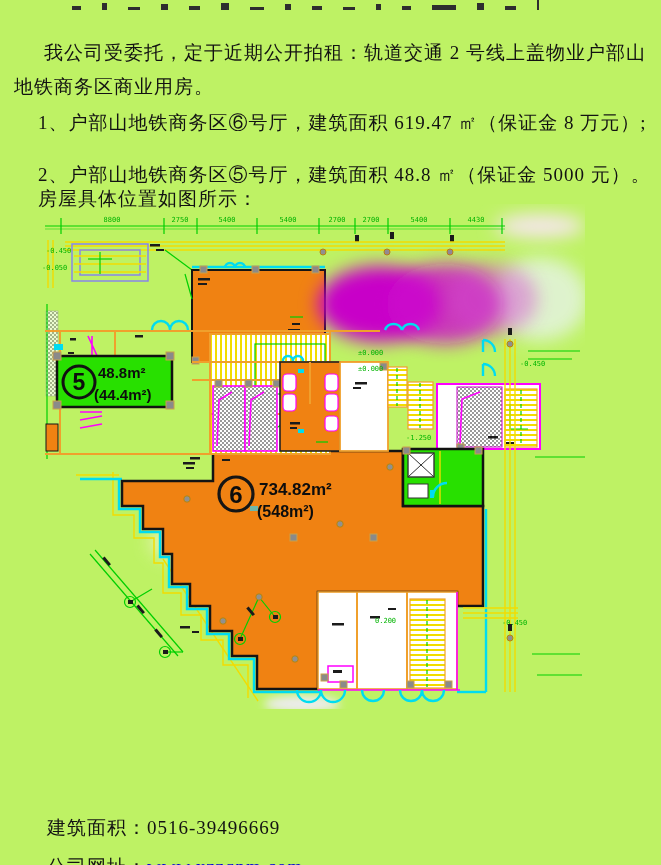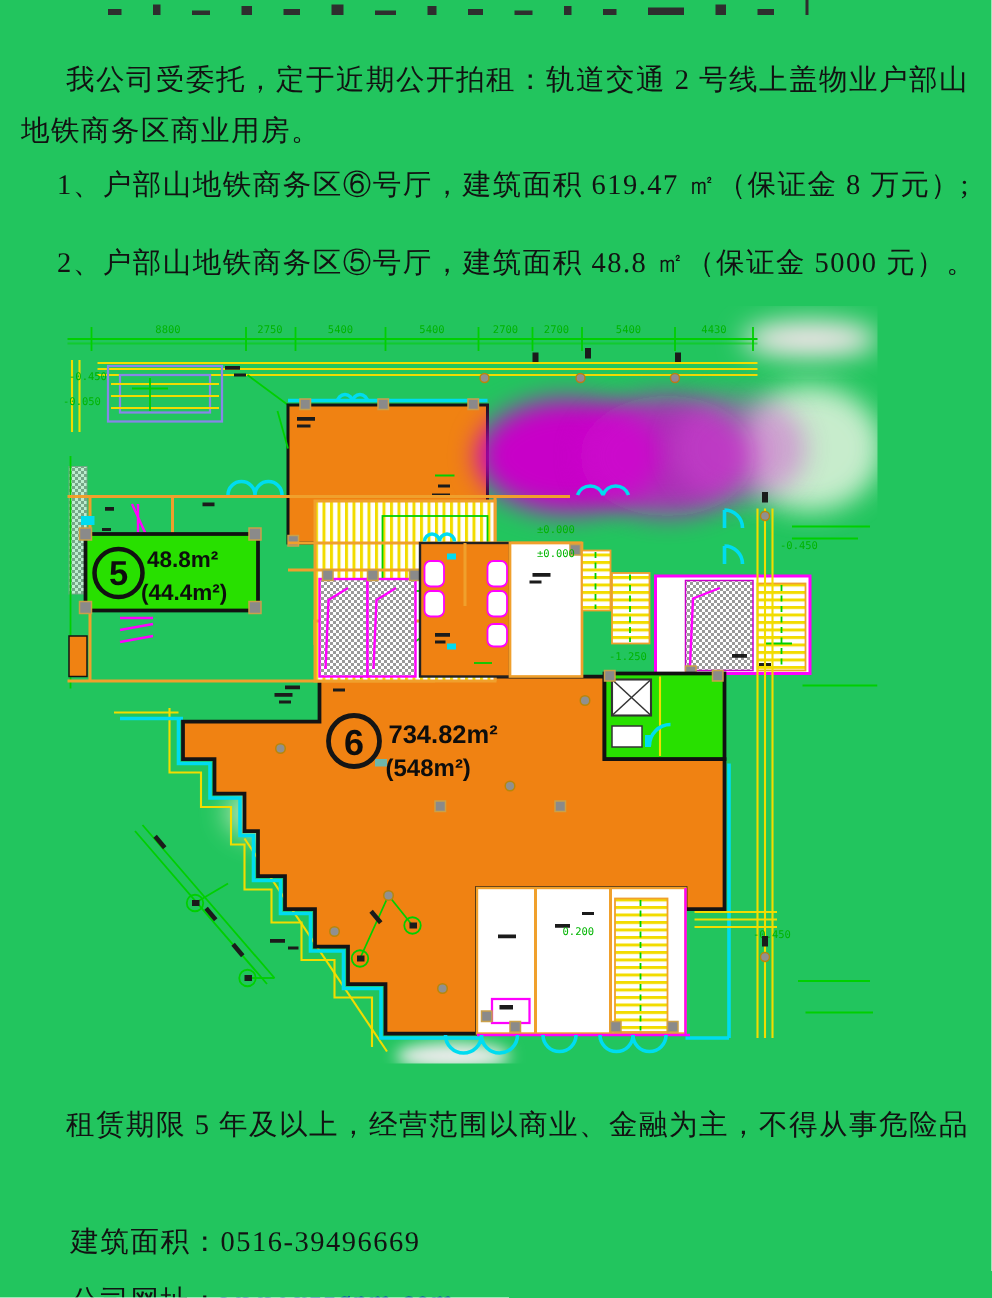--- a/index.html
+++ b/index.html
@@ -1,16 +1,16 @@
 <!DOCTYPE html>
 <html><head>
 <meta charset="utf-8">
 <style>
   html,body{margin:0;padding:0;background:#fff;}
-  .page{position:relative;width:661px;height:865px;background:#22c55e;overflow:hidden;
+  .page{position:relative;width:661px;height:865px;background:#bef264;overflow:hidden;
         font-family:"Liberation Serif","DejaVu Serif",serif;color:#121212;}
   
   .frag-row{position:absolute;top:0;left:72px;width:520px;height:10px;display:flex;
             align-items:flex-end;gap:21px;}
   .frag-row i{display:block;background:#2e2e2e;}
   
   .tl{position:absolute;font-size:19px;letter-spacing:1px;white-space:nowrap;}
   .indent{padding-left:30px;}
   a.site{color:#0000dd;text-decoration:underline;}
   
@@ -49,20 +49,21 @@
     <i style="width:24px;height:5px"></i>
       <i style="width:7px;height:7px"></i>
     <i style="width:11px;height:4px"></i>
       <i style="width:2px;height:10px"></i>
   </div>
 
   <p class="tl indent" style="top:21px;left:14px;">我公司受委托，定于近期公开拍租：轨道交通 2 号线上盖物业户部山</p>
   <p class="tl" style="top:55px;left:14px;text-align:right;">地铁商务区商业用房。</p>
   <p class="tl indent" style="top:91px;left:8px;">1、户部山地铁商务区⑥号厅，建筑面积 619.47 ㎡（保证金 8 万元）;</p>
   <p class="tl indent" style="top:130px;left:8px;margin-top:32px;">2、户部山地铁商务区⑤号厅，建筑面积 48.8 ㎡（保证金 5000 元）。</p>
+  <p class="tl indent" style="top:167px;left:8px;">房屋具体位置如图所示：</p>
 
   <svg class="plan" viewBox="0 0 545 505">
     <defs>
       <pattern id="hatch" width="4" height="4" patternUnits="userSpaceOnUse">
         <rect width="4" height="4" fill="#fff"></rect>
         <rect width="2" height="2" fill="#9a9a9a"></rect>
           <rect x="2" y="2" width="2" height="2" fill="#9a9a9a"></rect>
       </pattern>
       <pattern id="vtread" width="5" height="6" patternUnits="userSpaceOnUse">
         <rect width="5" height="6" fill="#fff"></rect>
@@ -365,21 +366,20 @@
     </g>
 
     <g>
       <circle cx="196" cy="290" r="17" fill="none" stroke="#151515" stroke-width="3.2"></circle>
       <text x="196" y="299" text-anchor="middle" class="txt-cad" font-size="24">6</text>
       <text x="219" y="291" class="txt-cad" font-size="17">734.82m²</text>
       <text x="217" y="313" class="txt-cad" font-size="16">(548m²)</text>
     </g>
   </svg>
 
-  <p class="tl indent" style="top:718px;left:14px;">租赁期限 5 年及以上，经营范围以商业、金融为主，不得从事危险品</p>
   <p class="tl indent" style="top:796px;left:17px;">
     <span>建筑面积：</span><span>0516-39496669</span>
   </p>
   <p class="tl indent" style="top:835px;left:17px;">
     <span>公司网址：</span><a href="#" class="site">www.xzzqpm.com</a>
   </p>
 
 </div>
 
 </body></html>

